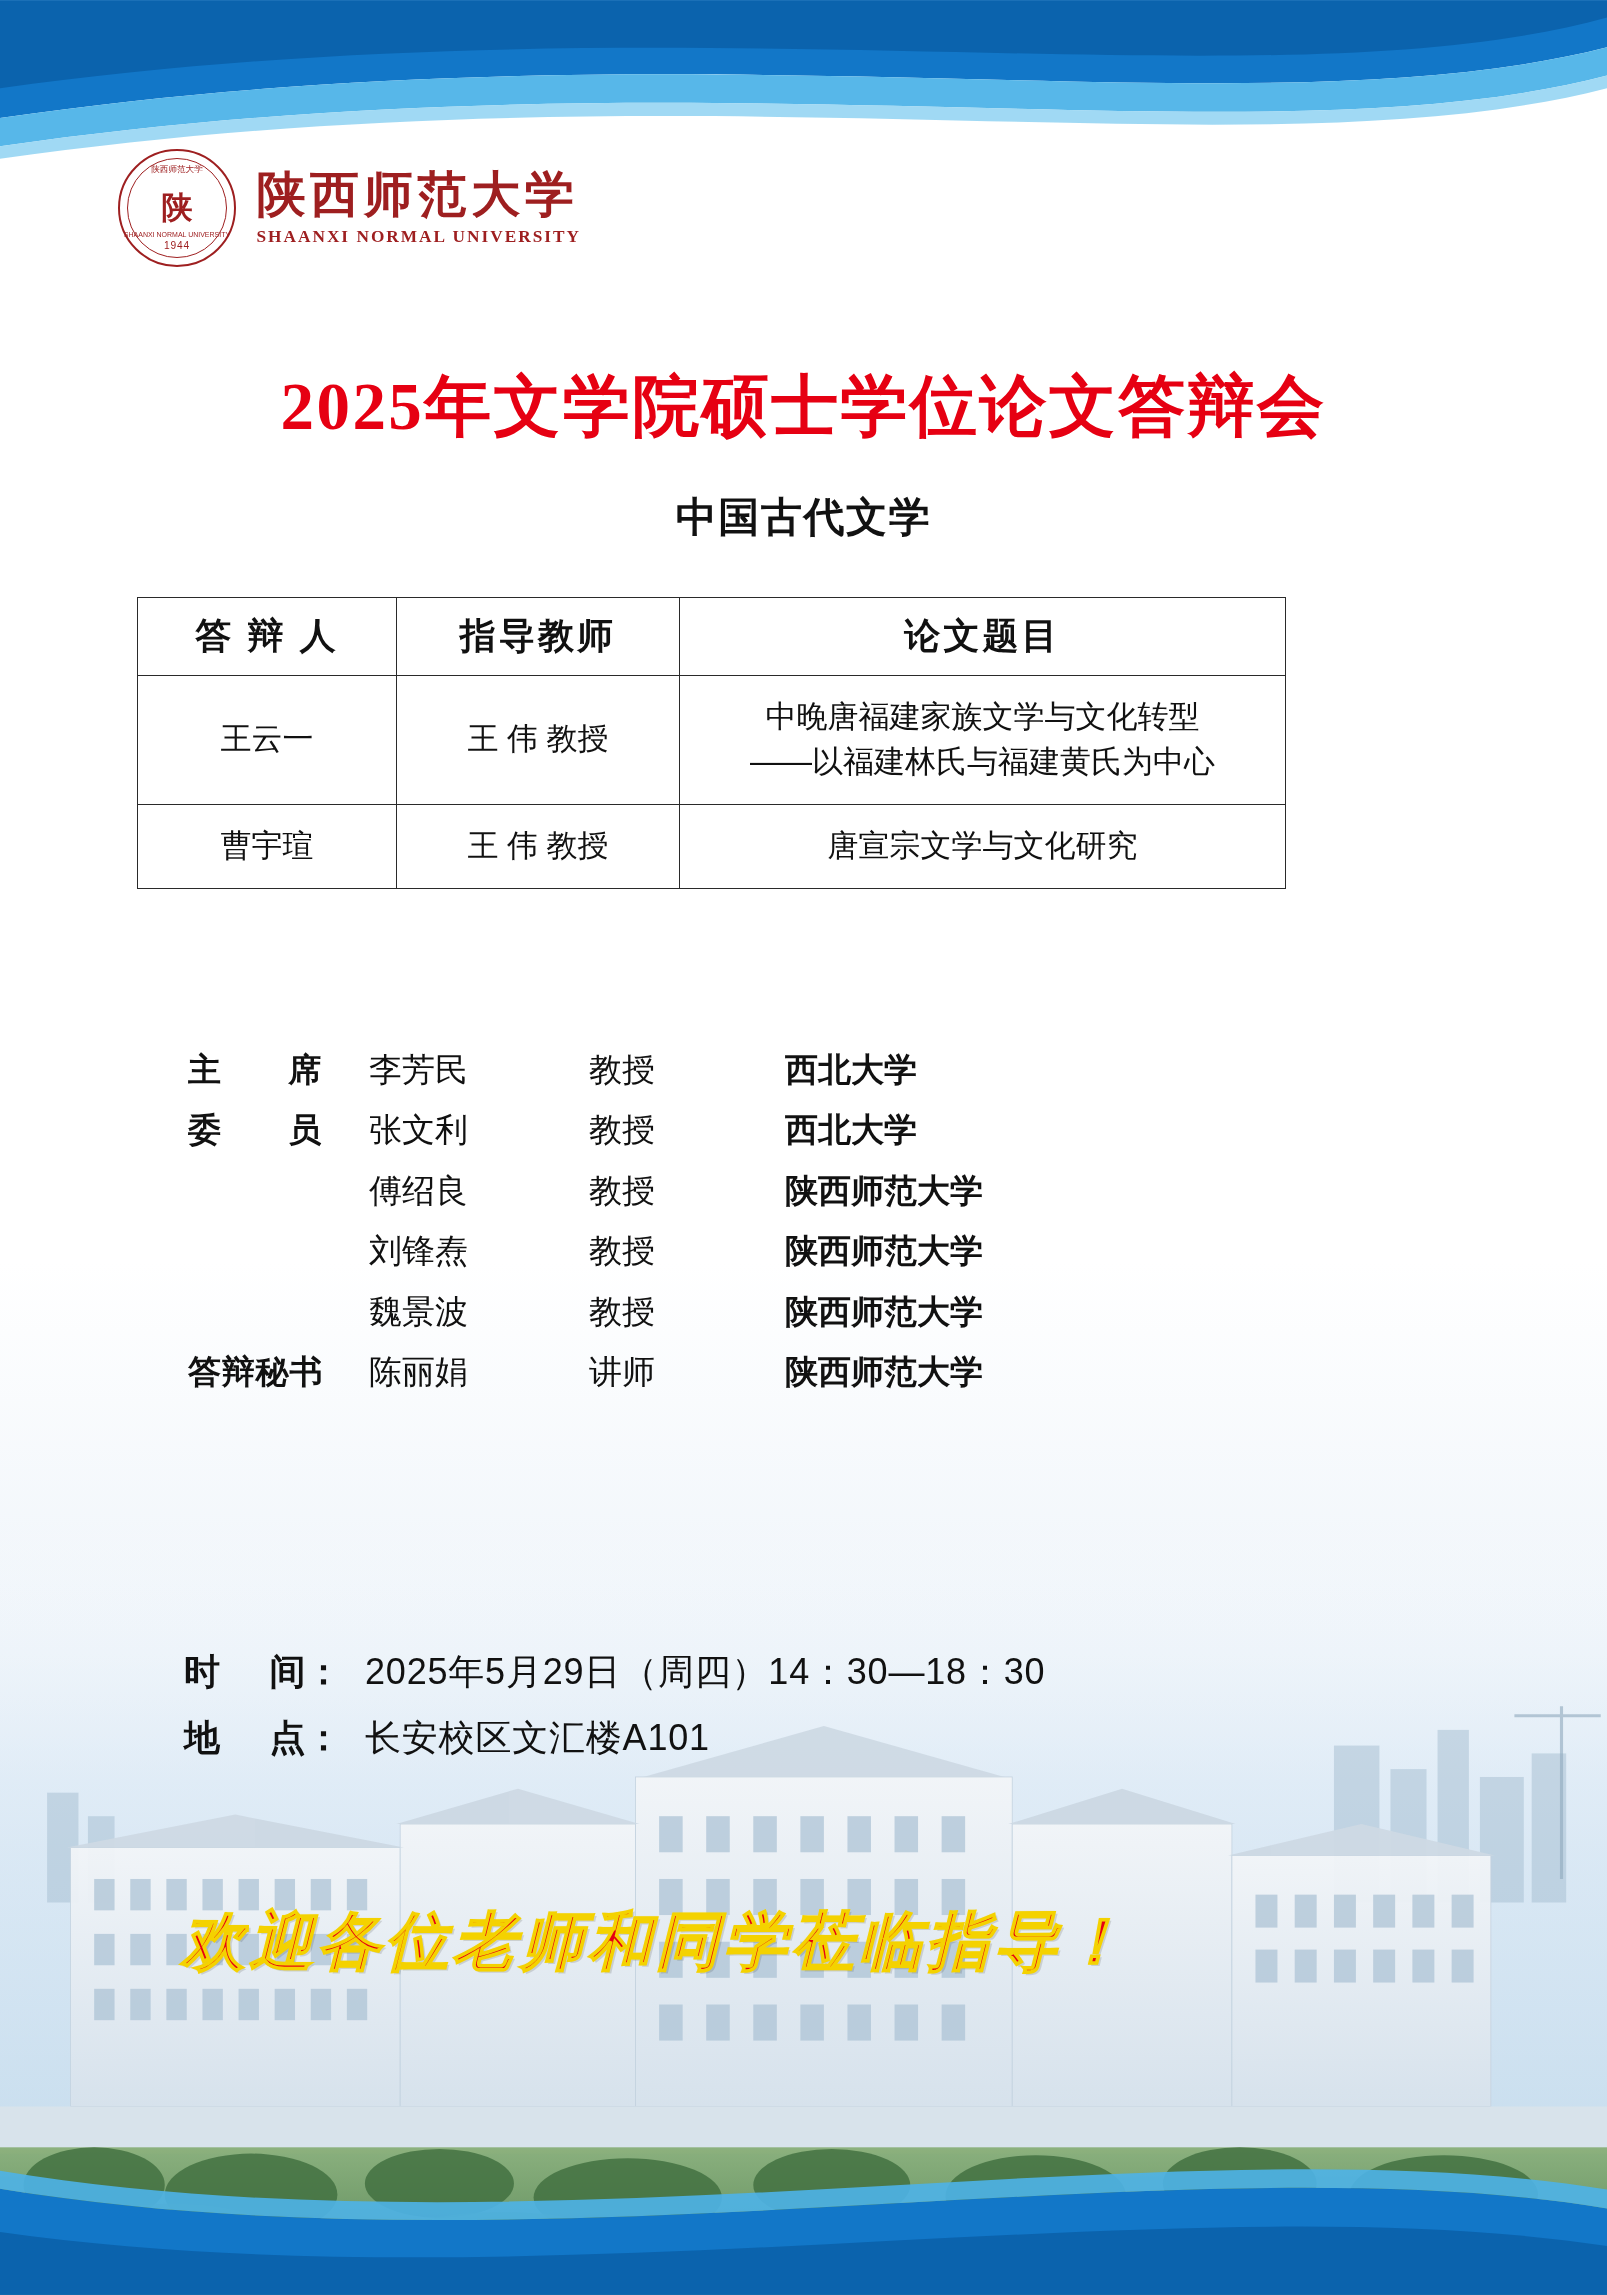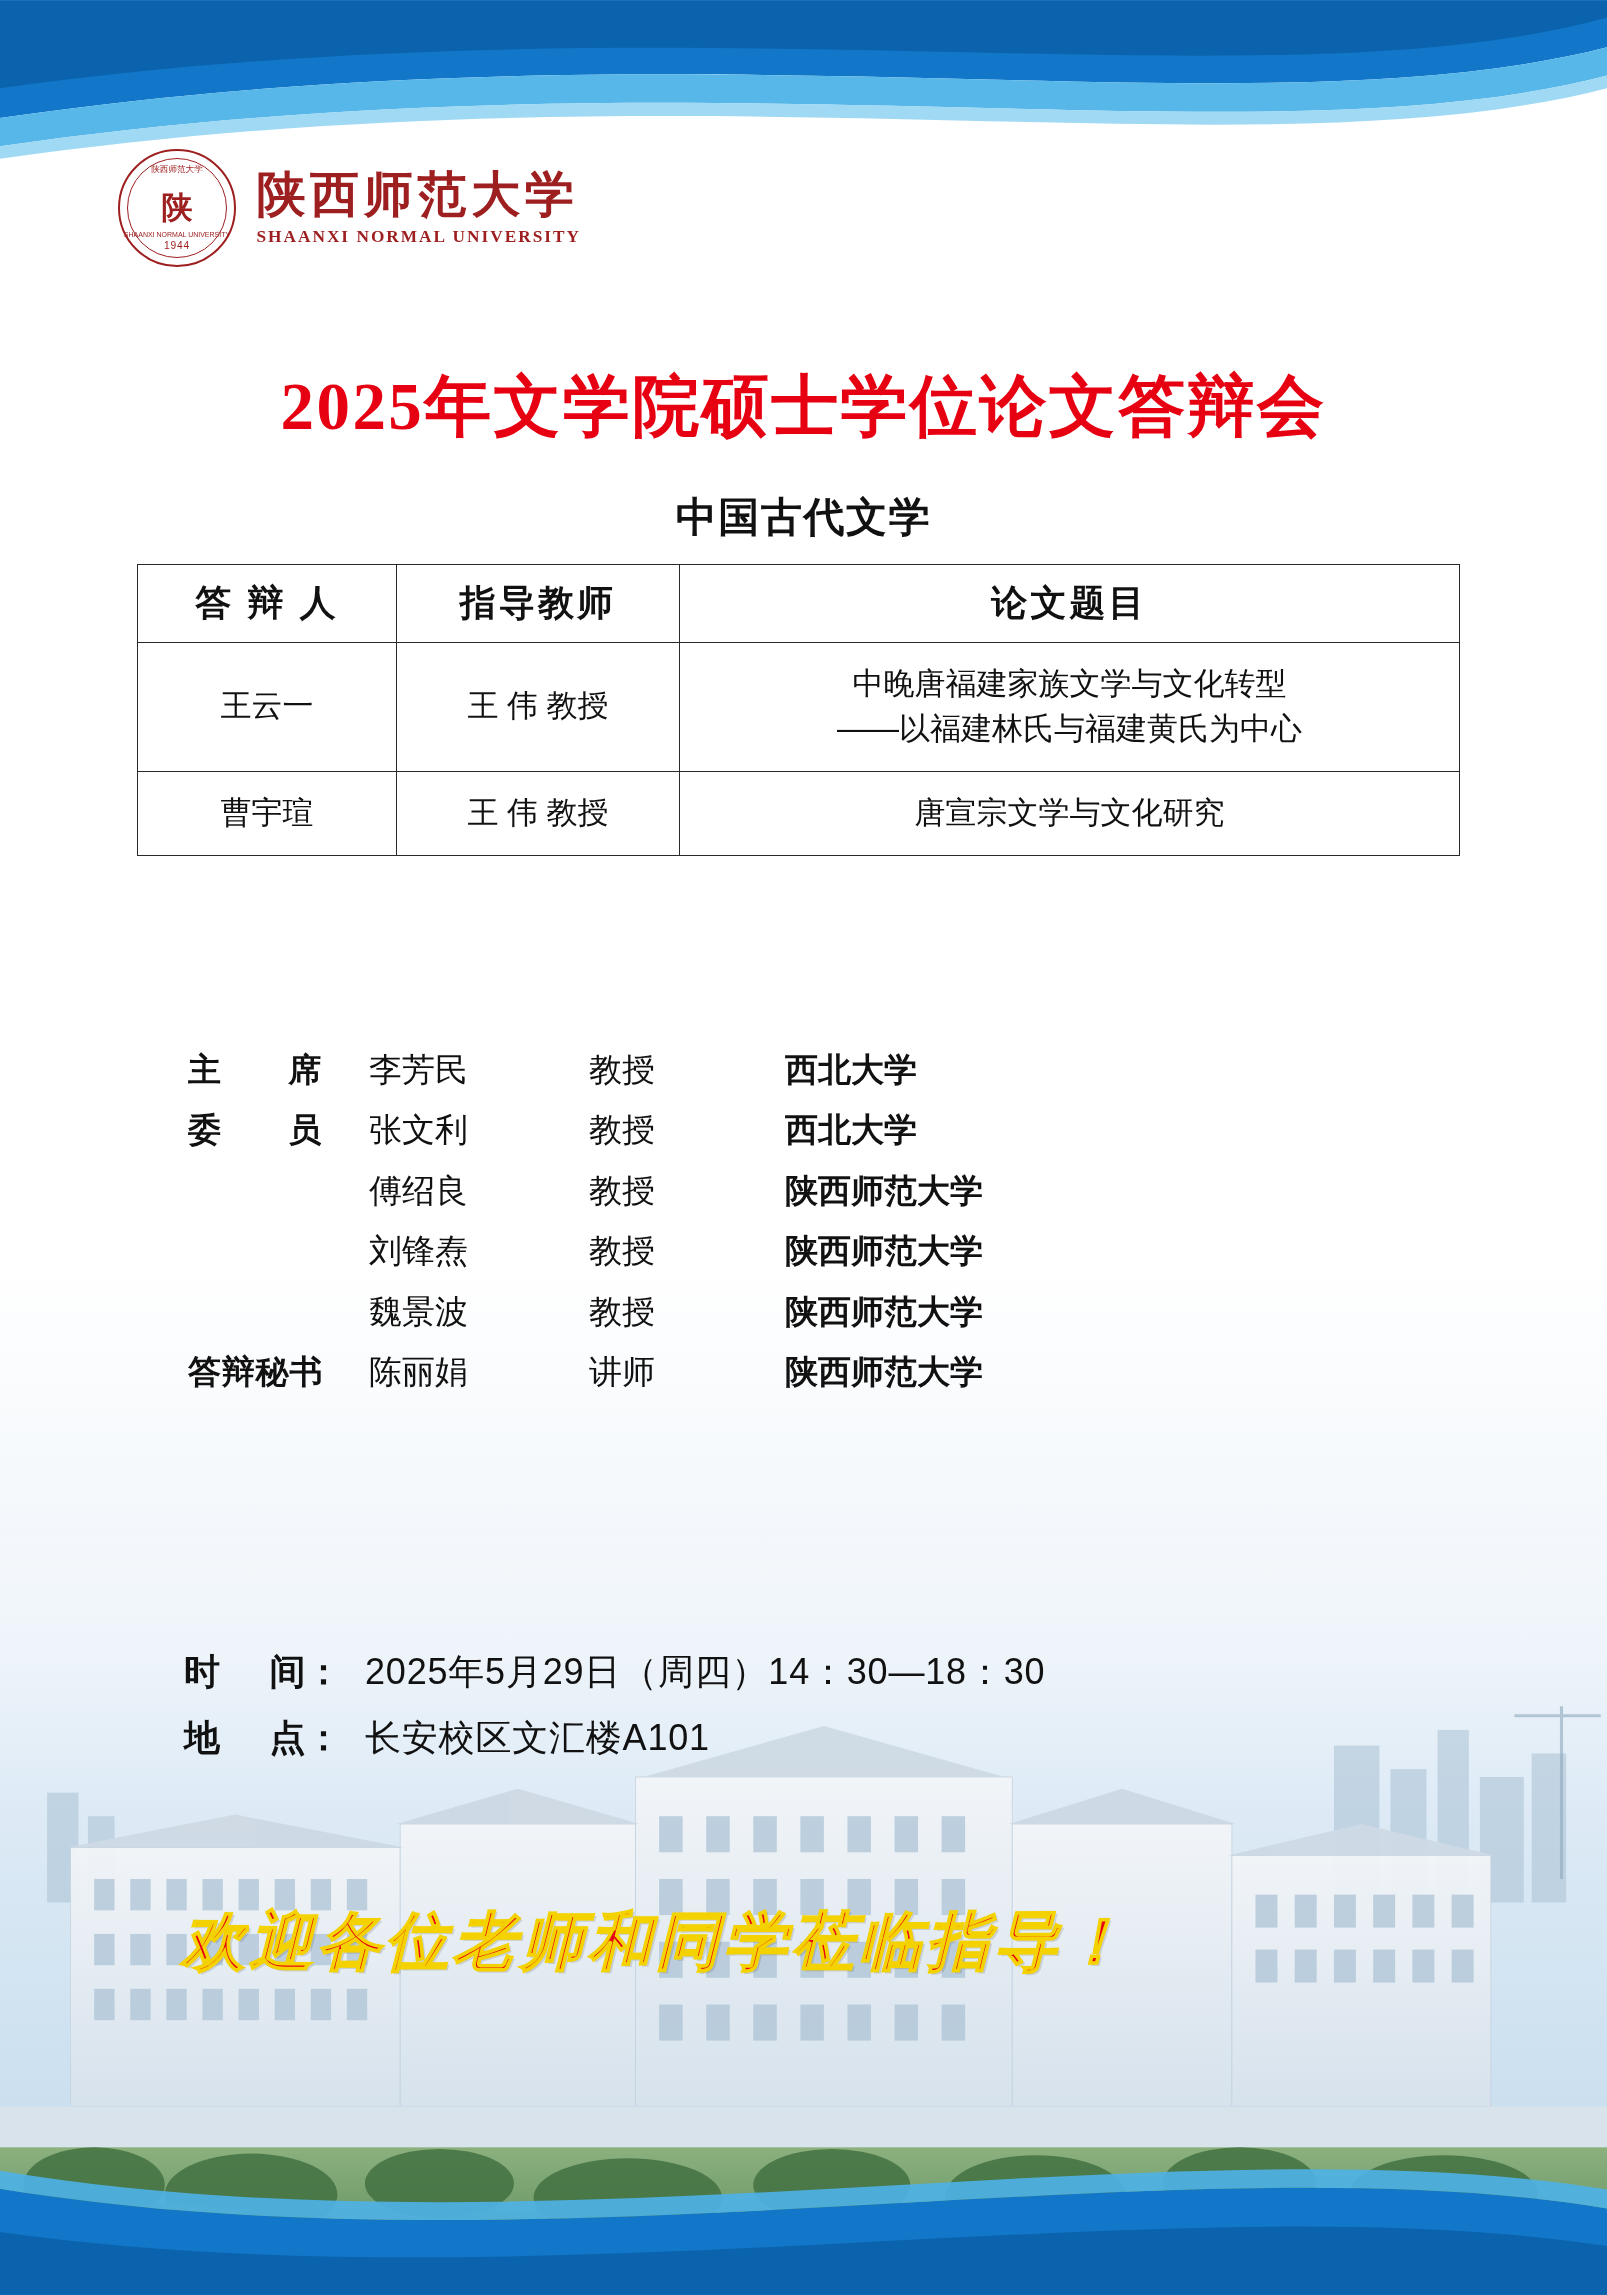--- a/index.html
+++ b/index.html
@@ -147,23 +147,23 @@
     text-align: center;
     color: #111111;
     font-size: 41px;
     font-weight: bold;
     letter-spacing: 1.6px;
   }
 
   
   .table-wrap {
     position: absolute;
-    top: 564px;
+    top: 597px;
     left: 137px;
-    width: 1323px;
+    width: 1149px;
   }
   table.defense {
     border-collapse: collapse;
     width: 100%;
     table-layout: fixed;
   }
   table.defense th, table.defense td {
     border: 1.6px solid #2a2a2a;
     text-align: center;
     color: #111;

